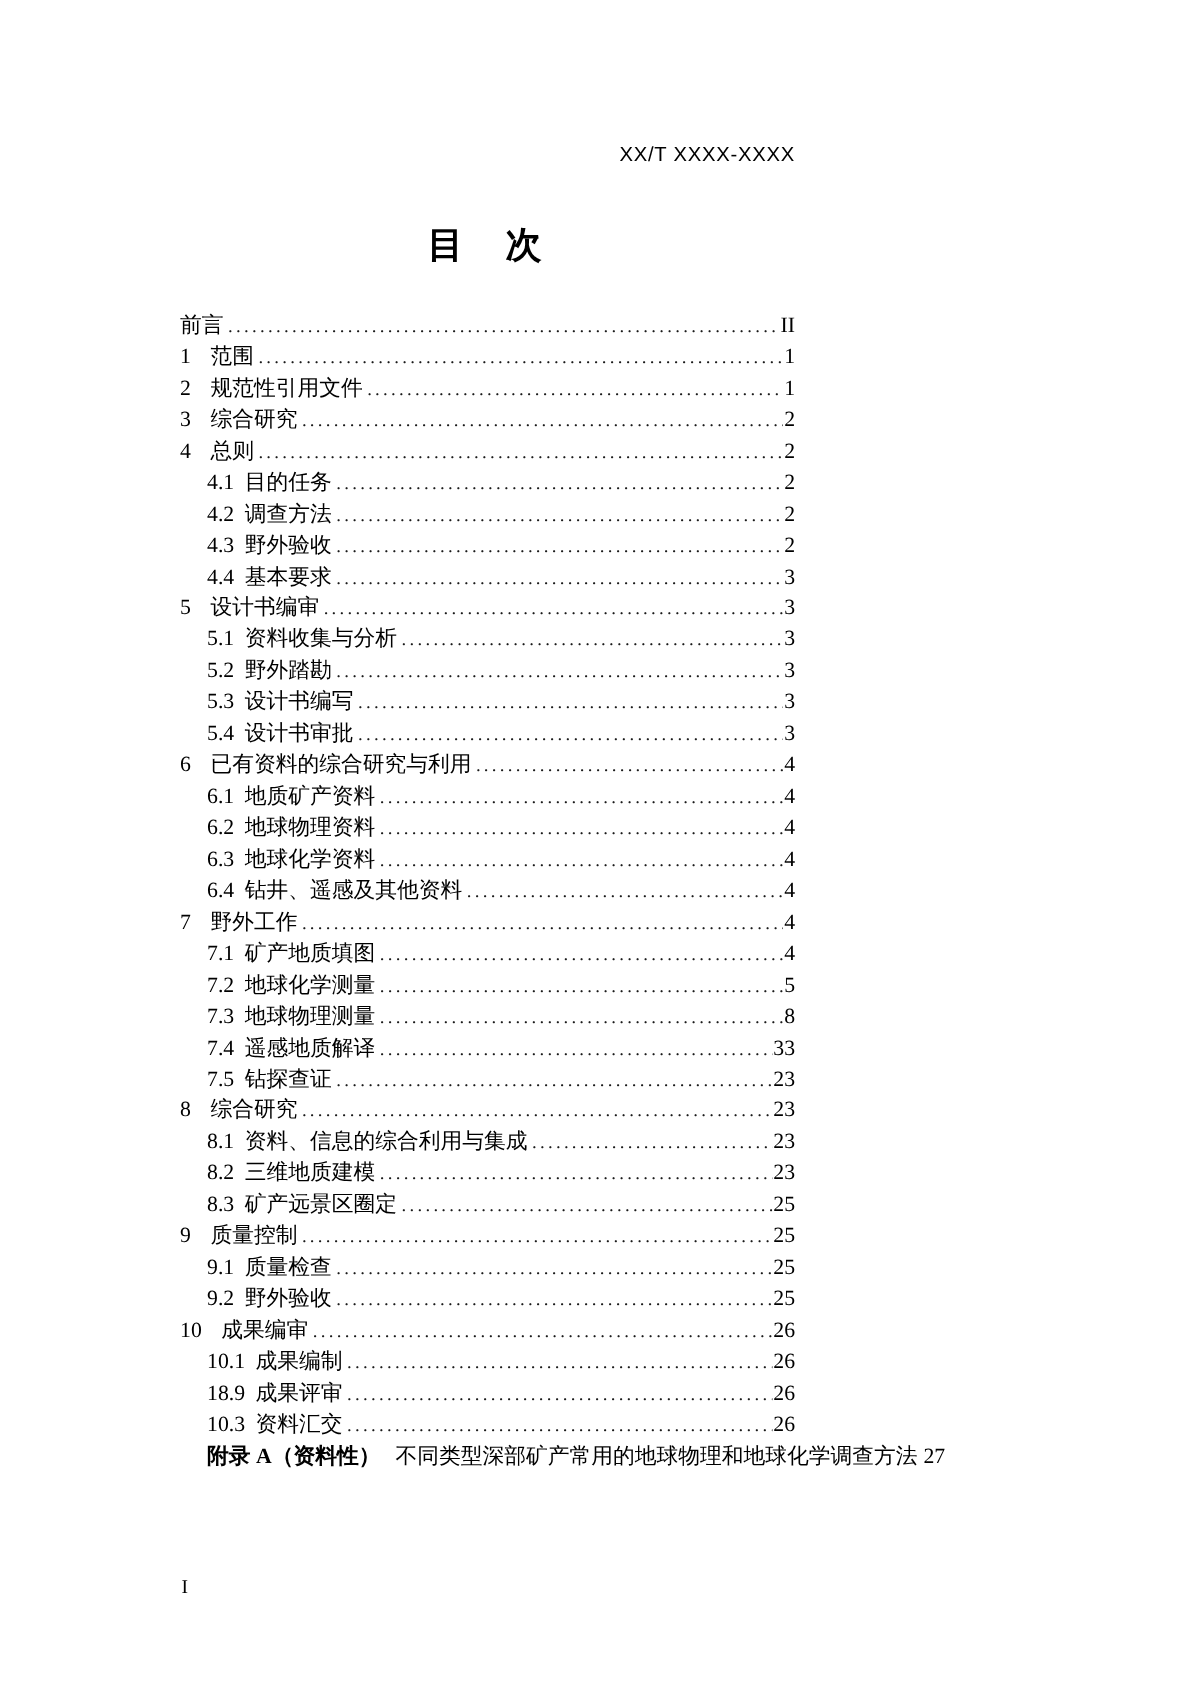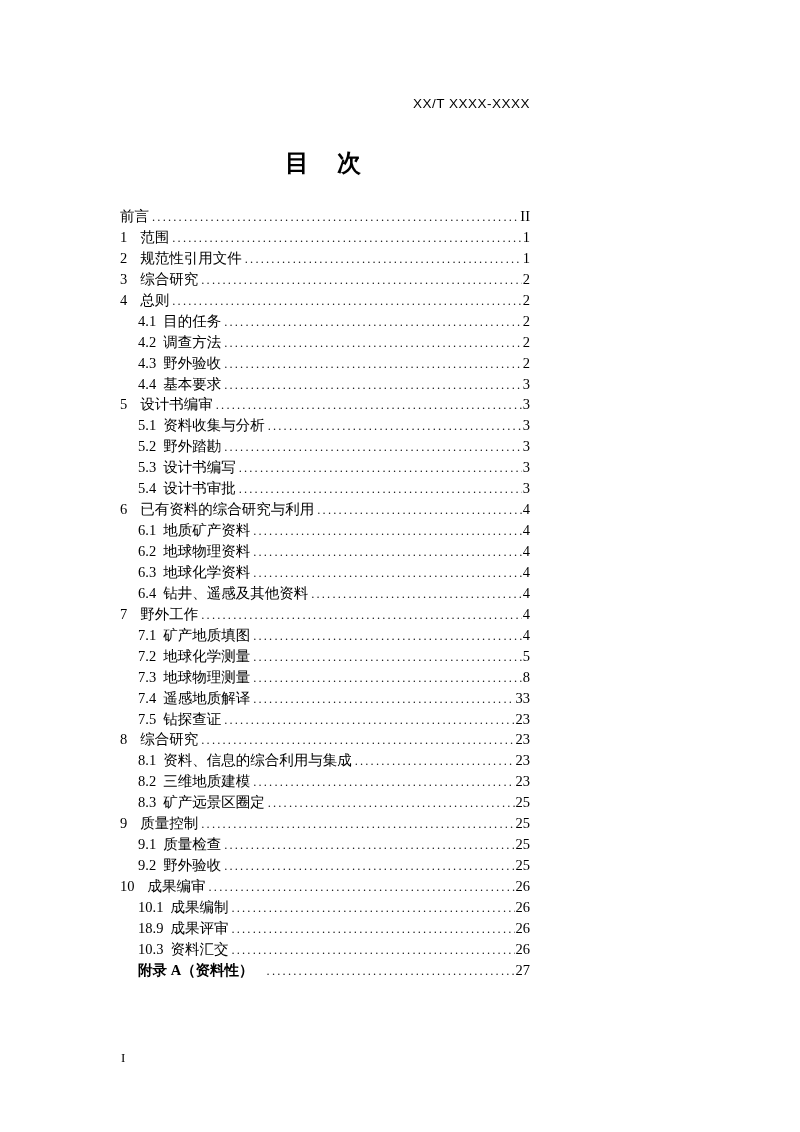--- a/index.html
+++ b/index.html
@@ -322,20 +322,21 @@
         <span class="toc-page">26</span>
       </div>
       <div class="toc-row section">
         <span class="toc-num">10.3</span>
         <span class="toc-label">资料汇交</span>
         <span class="toc-leader"></span>
         <span class="toc-page">26</span>
       </div>
       <div class="toc-row appendix">
         <span class="toc-num">附录 A（资料性）</span>
+        <span class="toc-label">不同类型深部矿产常用的地球物理和地球化学调查方法</span>
         <span class="toc-leader"></span>
         <span class="toc-page">27</span>
       </div>
     </div>
 
   <div class="page-footer">
     <span>I</span>
   </div>
 
 </div>

